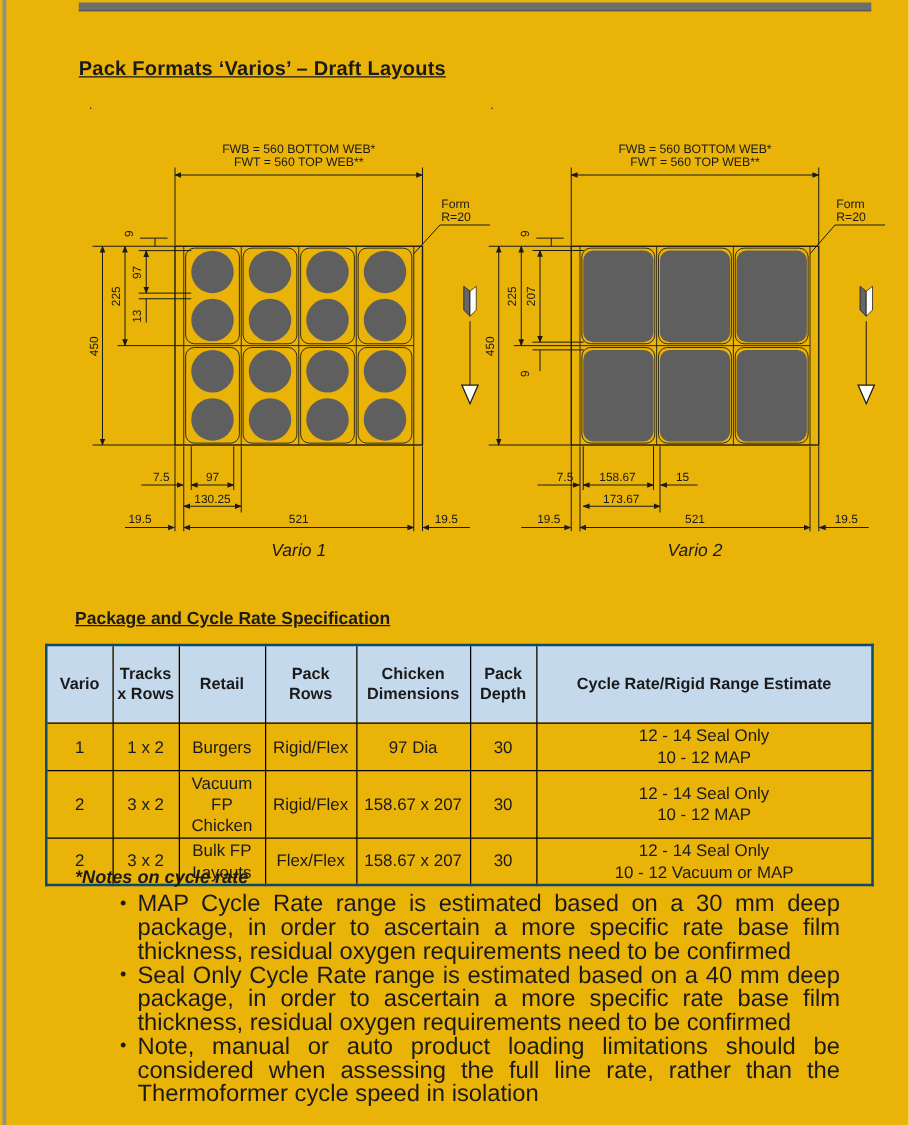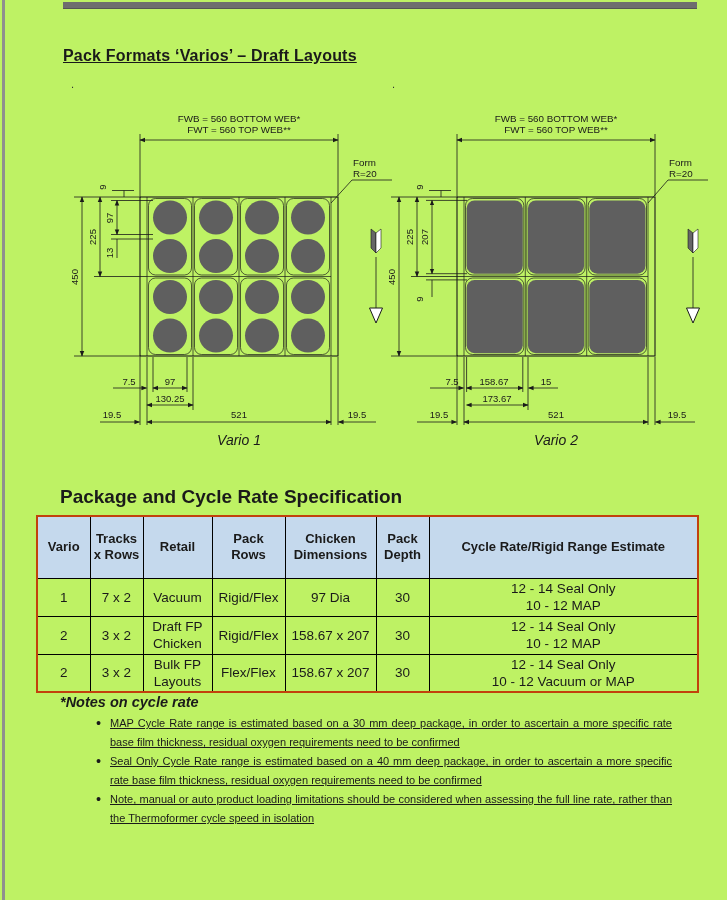--- a/index.html
+++ b/index.html
@@ -1,49 +1,49 @@
 <!DOCTYPE html>
 <html><head>
 <meta charset="utf-8">
 <style>
   * { margin:0; padding:0; box-sizing:border-box; }
   html,body { width:727px; height:900px; background:#ffffff; font-family:"Liberation Sans", sans-serif; color:#1a1a1a; overflow:hidden; }
-  #page { position:relative; width:727px; height:900px; background:#bef264; }
+  #page { position:relative; width:727px; height:900px; background:#eab308; }
 
   .left-rule { position:absolute; left:2px; top:0; width:3px; height:900px; background:#8f8f8f; }
   .top-bar  { position:absolute; left:63px; top:2px; width:634px; height:7px; background:#6e6e6e; border-bottom:1px solid #555; }
 
   .doc-title { position:absolute; left:63px; top:47px; font-size:16px; font-weight:bold; text-decoration:underline; letter-spacing:0.2px; }
   .stray-dot { position:absolute; font-size:11px; color:#333; }
   .dot-a { left:71px; top:78px; }
   .dot-b { left:392px; top:78px; }
 
   svg.diagram { position:absolute; left:0; top:105px; }
   svg text { fill:#1a1a1a; }
   .dwg  { stroke:#1a1a1a; stroke-width:1.1; fill:none; }
   .thin { stroke:#1a1a1a; stroke-width:0.7; fill:none; }
   .diml { stroke:#1a1a1a; stroke-width:0.8; fill:none; }
   .cav  { fill:#5f5f5f; stroke:none; }
   .dimt { font-size:9.5px; }
   .webt { font-size:9.8px; }
   .capt { font-size:14px; font-style:italic; }
 
-  .section-heading { position:absolute; left:60px; top:486px; font-size:19px; font-weight:bold; }
-
-  table.spec { position:absolute; left:36px; top:515px; width:661px; border-collapse:collapse; table-layout:fixed; border:2px solid #c2410c; }
+  .section-heading { position:absolute; left:60px; top:486px; font-size:14px; font-weight:bold; text-decoration:underline; }
+
+  table.spec { position:absolute; left:36px; top:515px; width:661px; border-collapse:collapse; table-layout:fixed; border:2px solid #0c4a6e; }
   table.spec th, table.spec td { border:1px solid #000; text-align:center; vertical-align:middle; }
   table.spec th { background:#c5d9ed; font-size:13px; font-weight:bold; height:62px; line-height:16px; padding:2px; }
   table.spec td { font-size:13.5px; height:38px; line-height:17px; padding:1px 3px; }
   td.prod { vertical-align:top; padding-top:2px; }
 
   .notes { position:absolute; left:60px; top:694px; width:612px; }
   .notes-heading { font-size:14.5px; font-weight:bold; font-style:italic; margin-bottom:4px; }
   .note-row { display:flex; }
   .note-bullet { width:14px; margin-left:36px; font-size:14.5px; line-height:19px; }
-  .note-text { flex:1; font-size:11px; line-height:19px; text-align:justify;text-decoration:underline; }
+  .note-text { flex:1; font-size:19px; line-height:19px; text-align:justify; }
 </style>
 </head>
 <body>
 
 <div id="page">
 
   <div class="left-rule"></div>
   <div class="top-bar"></div>
 
   <h1 class="doc-title">Pack Formats ‘Varios’ – Draft Layouts</h1>
@@ -291,34 +291,34 @@
         <th>Retail</th>
         <th>Pack Rows</th>
         <th>Chicken Dimensions</th>
         <th>Pack Depth</th>
         <th>Cycle Rate/Rigid Range Estimate</th>
       </tr>
     </thead>
     <tbody>
       <tr>
         <td>1</td>
-        <td>7 x 2</td>
-        <td class="prod">Vacuum</td>
+        <td>1 x 2</td>
+        <td class="prod">Burgers</td>
         <td>Rigid/Flex</td>
         <td>97 Dia</td>
         <td>30</td>
         <td>
           <div>12 - 14 Seal Only</div>
           <div>10 - 12 MAP</div>
         </td>
       </tr>
       <tr>
         <td>2</td>
         <td>3 x 2</td>
-        <td class="prod">Draft FP Chicken</td>
+        <td class="prod">Vacuum FP Chicken</td>
         <td>Rigid/Flex</td>
         <td>158.67 x 207</td>
         <td>30</td>
         <td>
           <div>12 - 14 Seal Only</div>
           <div>10 - 12 MAP</div>
         </td>
       </tr>
       <tr>
         <td>2</td>

